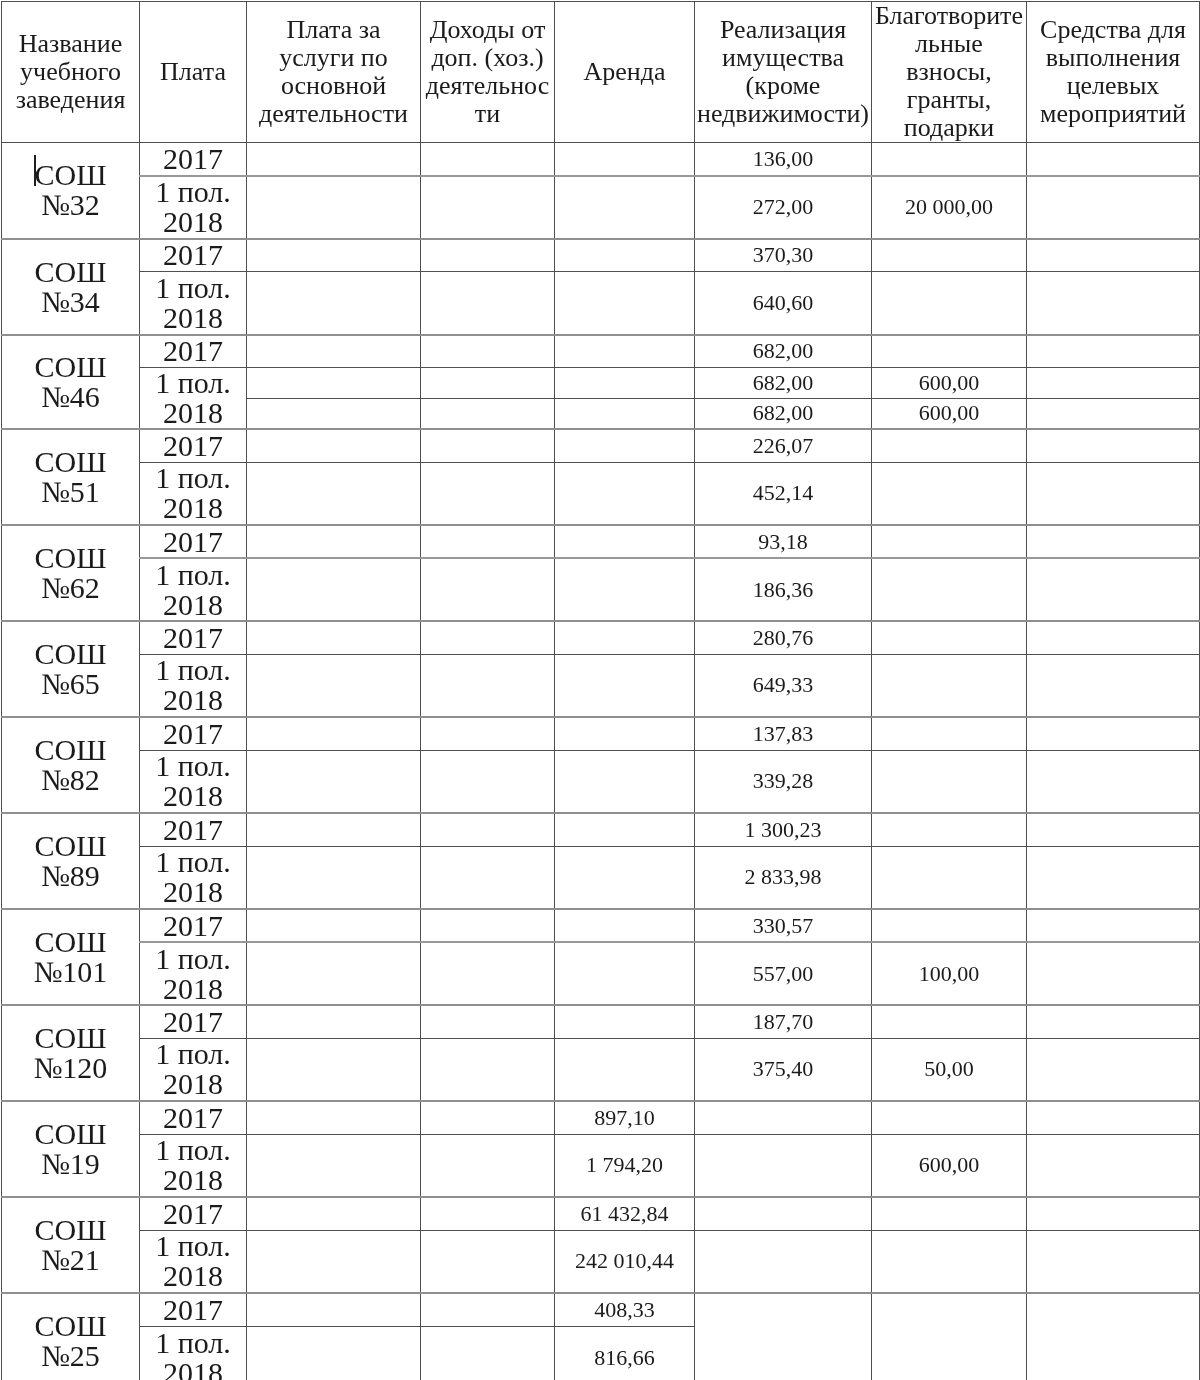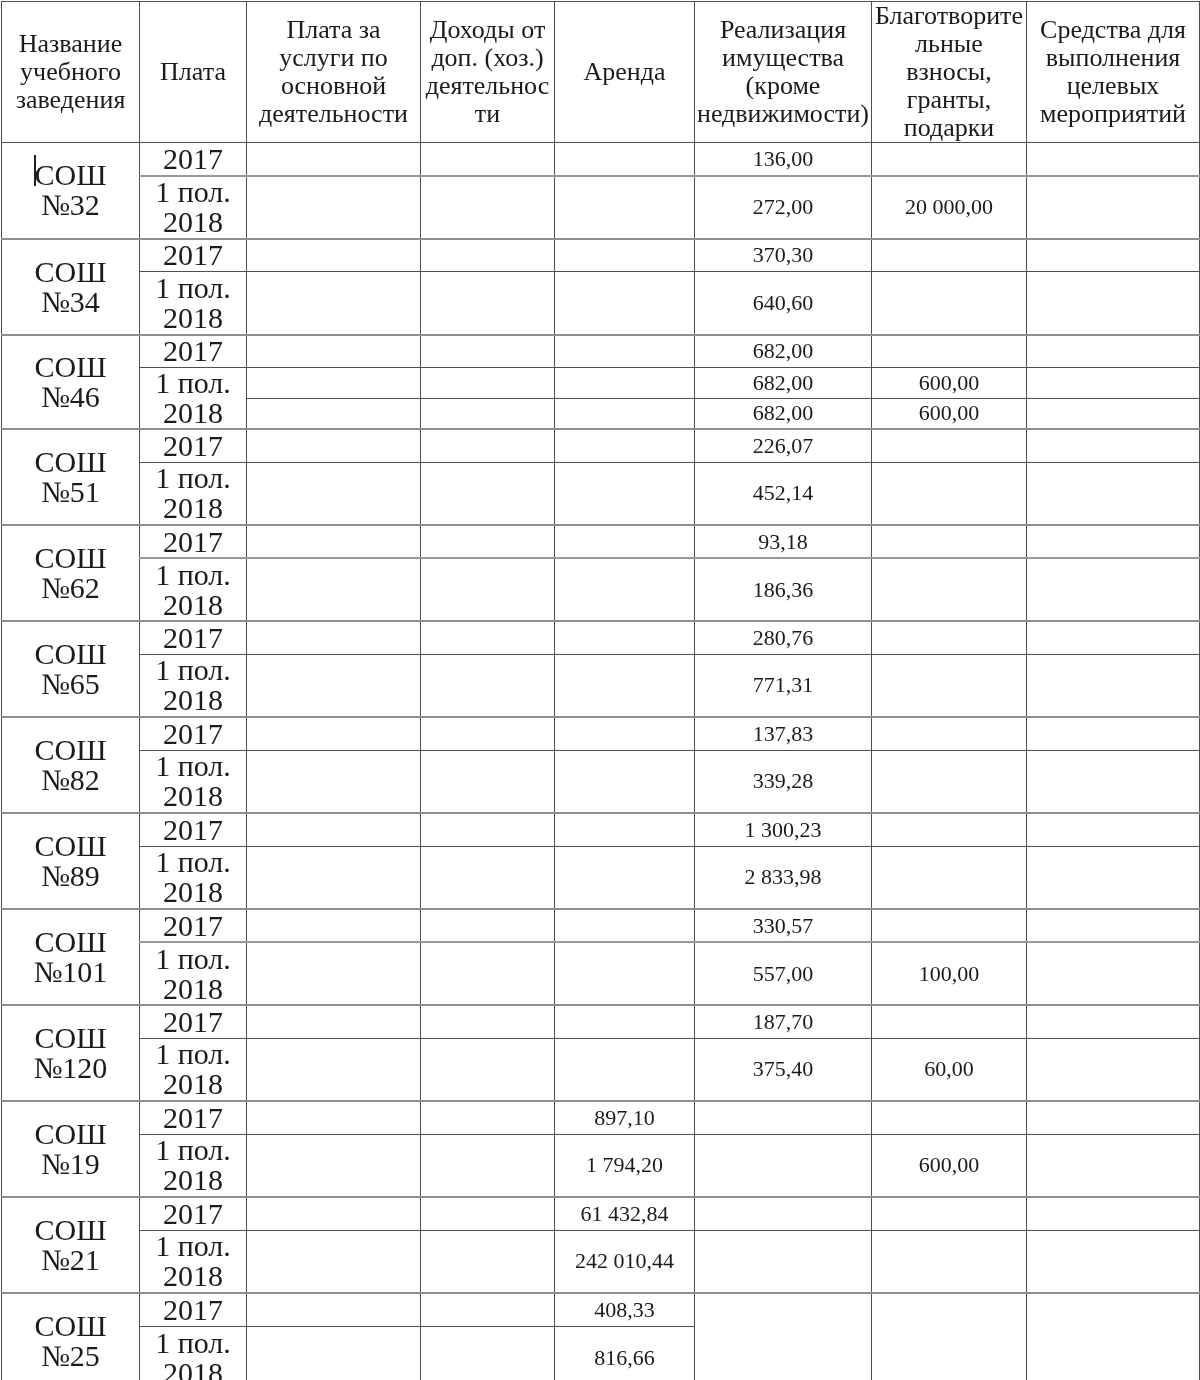--- a/index.html
+++ b/index.html
@@ -246,21 +246,21 @@
           <td class="value-cell">280,76</td>
           <td class="value-cell"></td>
           <td class="value-cell"></td>
         </tr>
         <tr class="h-tall">
           <td class="period-cell">1 пол.
 2018</td>
           <td class="value-cell"></td>
           <td class="value-cell"></td>
           <td class="value-cell"></td>
-          <td class="value-cell">771,31</td>
+          <td class="value-cell">649,33</td>
           <td class="value-cell"></td>
           <td class="value-cell"></td>
         </tr>
         <tr class="h-short block-start">
           <td class="school-cell" rowspan="2"><span>СОШ
 №82</span></td>
           <td class="period-cell">2017</td>
           <td class="value-cell"></td>
           <td class="value-cell"></td>
           <td class="value-cell"></td>
@@ -331,21 +331,21 @@
           <td class="value-cell"></td>
           <td class="value-cell"></td>
         </tr>
         <tr class="h-tall">
           <td class="period-cell">1 пол.
 2018</td>
           <td class="value-cell"></td>
           <td class="value-cell"></td>
           <td class="value-cell"></td>
           <td class="value-cell">375,40</td>
-          <td class="value-cell">60,00</td>
+          <td class="value-cell">50,00</td>
           <td class="value-cell"></td>
         </tr>
         <tr class="h-short block-start">
           <td class="school-cell" rowspan="2"><span>СОШ
 №19</span></td>
           <td class="period-cell">2017</td>
           <td class="value-cell"></td>
           <td class="value-cell"></td>
           <td class="value-cell">897,10</td>
           <td class="value-cell"></td>

